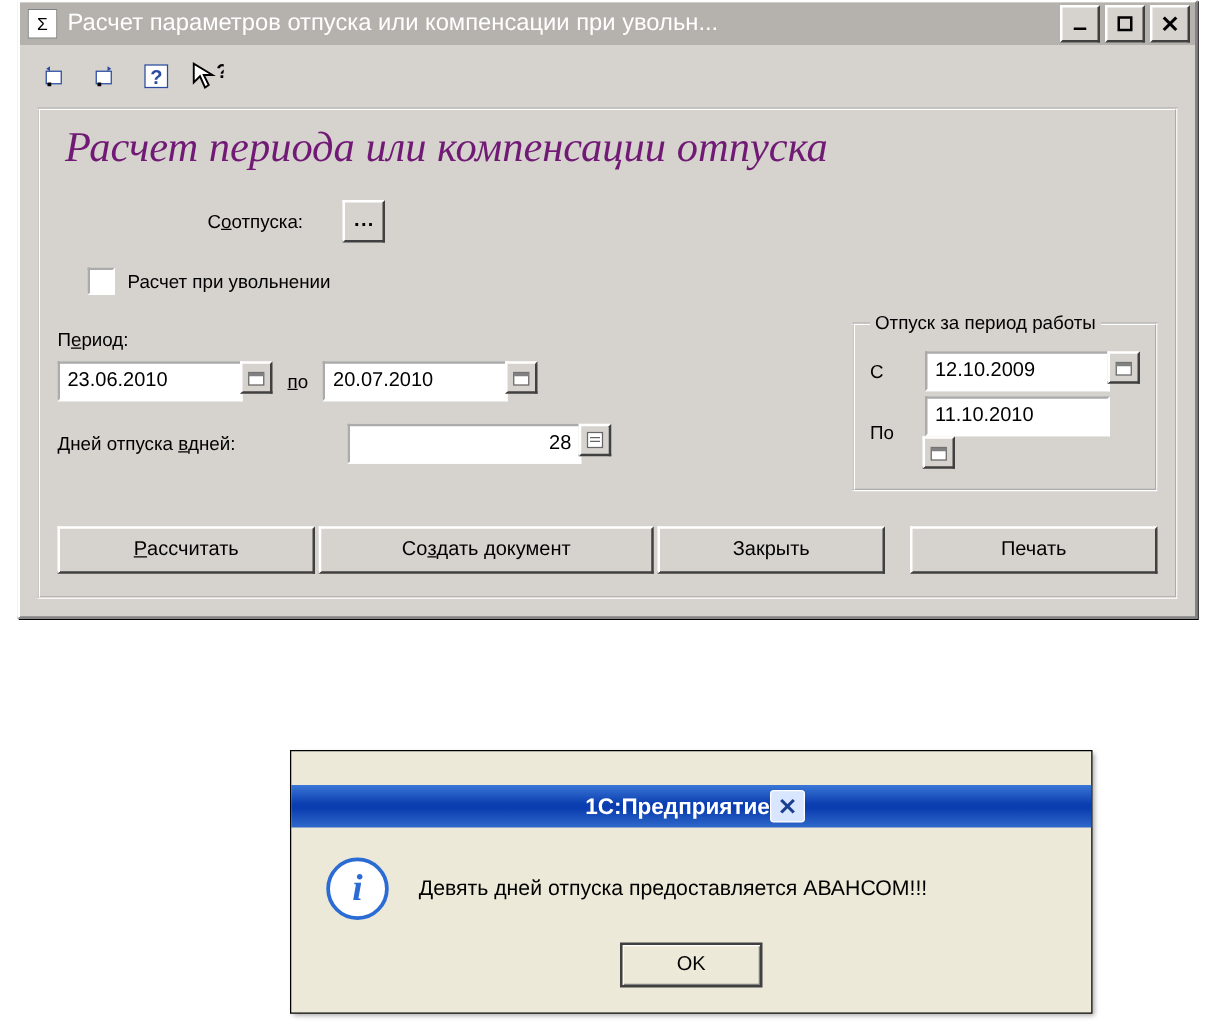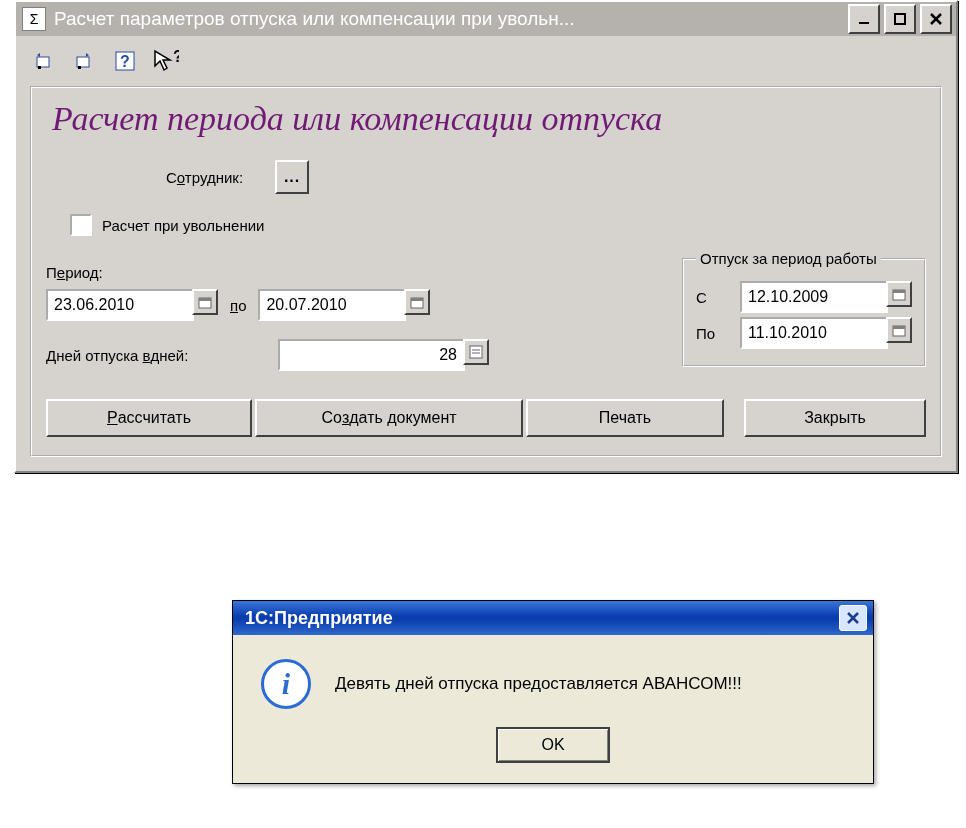--- a/index.html
+++ b/index.html
@@ -164,22 +164,23 @@
     border: 1px solid #000;
     background:#ece9d8;
     box-shadow: 2px 2px 4px rgba(0,0,0,.35);
   }
   .msg-title {
     height: 34px;
     background: linear-gradient(180deg,#3a77d6,#0a3db0 45%,#0a3db0 55%,#2f69ca);
     color:#fff;
     font-weight:bold;
     font-size:18px;
-    display:flex; align-items:center; justify-content:space-between;
+    display:flex; align-items:center; justify-content:center;
     padding: 0 6px 0 12px;
+    margin-top: 27px;
   }
   .msg-close {
     width:26px; height:24px;
     background:#d9e6ff;
     border:1px solid #fff;
     border-radius:3px;
     display:flex; align-items:center; justify-content:center;
     font-weight:bold; color:#1b3f8f;
   }
   .msg-body { display:flex; align-items:center; gap:24px; padding: 24px 22px 10px 28px; }
@@ -259,21 +260,21 @@
           <path d="M4 3 L4 18 L9 13 L13 22 L16 20 L12 12 L19 12 Z" fill="#fff" stroke="#000" stroke-width="1.5"></path>
           <text x="22" y="14" font-size="16" font-weight="bold" fill="#000">?</text>
         </svg>
     </div>
   </div>
 
   <div class="panel">
     <div class="panel-title">Расчет периода или компенсации отпуска</div>
 
     <div class="row" style="margin-left:120px; gap:34px;">
-      <span class="lbl"><span>С</span><span class="u">о</span><span>трудник:</span></span>
+      <span class="lbl"><span>С</span><span class="u">о</span><span>отпуска:</span></span>
       <div style="display:flex;">
         <div class="pick-btn">...</div>
       </div>
     </div>
 
     <div class="checkbox-row">
       <div class="checkbox"></div>
       <span class="lbl">Расчет при увольнении</span>
     </div>
 
@@ -325,21 +326,21 @@
             <div class="cal-icon">
                 <svg class="cal-svg">
                   <rect x="1" y="3" width="12" height="10" fill="#fff" stroke="#666"></rect>
                   <rect x="1" y="3" width="12" height="3" fill="#808080"></rect>
                 </svg>
               </div>
           </div>
         </div>
         <div class="row">
           <span class="lbl" style="width:30px;">По</span>
-          <div style="display:flex;">
+          <div style="display:flex;flex-direction:column;">
             <div class="field date-field">11.10.2010</div>
             <div class="cal-icon">
                 <svg class="cal-svg">
                   <rect x="1" y="3" width="12" height="10" fill="#fff" stroke="#666"></rect>
                   <rect x="1" y="3" width="12" height="3" fill="#808080"></rect>
                 </svg>
               </div>
           </div>
         </div>
       </fieldset>
@@ -349,22 +350,22 @@
       <div class="push-btn" style="width:158px;">
           <span class="u">Р</span>
           <span>ассчитать</span>
         </div>
       <div class="push-btn" style="width:220px;">
           <span>Со</span>
           <span class="u">з</span>
           <span>дать документ</span>
         </div>
       <div style="display:flex; gap:20px;">
+        <div class="push-btn" style="width:134px;">Закрыть</div>
         <div class="push-btn" style="width:150px;">Печать</div>
-        <div class="push-btn" style="width:134px;">Закрыть</div>
       </div>
     </div>
   </div>
 </div>
 
 <div class="msgbox">
   <div class="msg-title">
     <span>1С:Предприятие</span>
     <div class="msg-close">
       <svg width="14" height="14">

